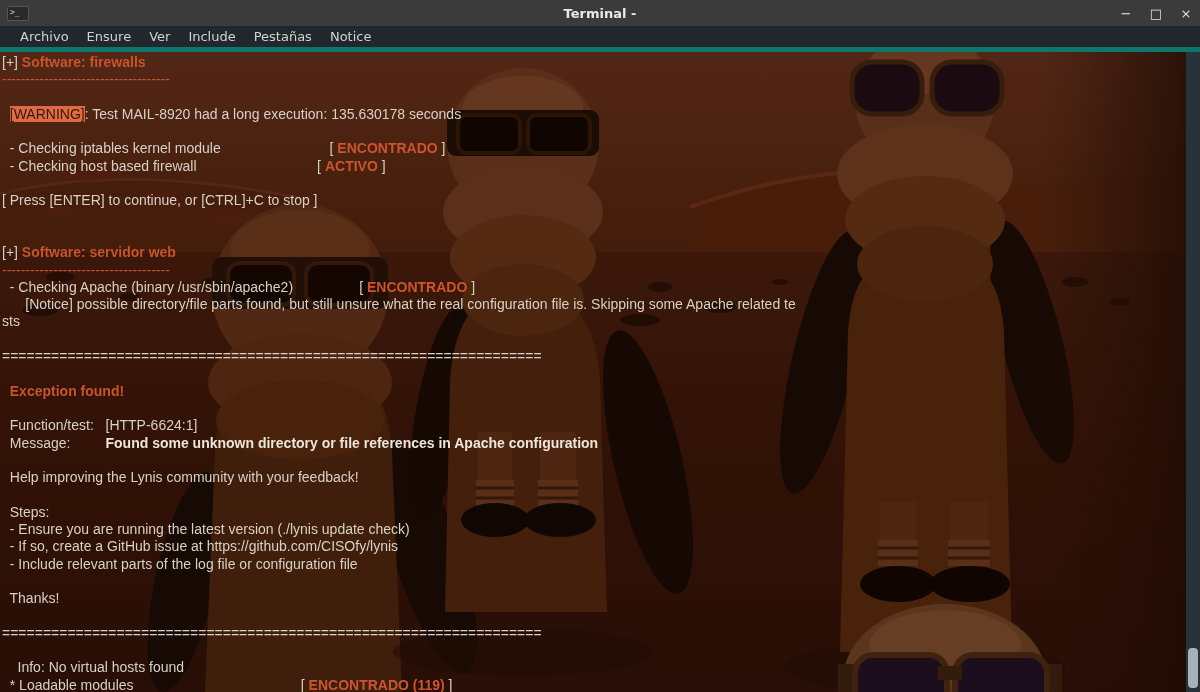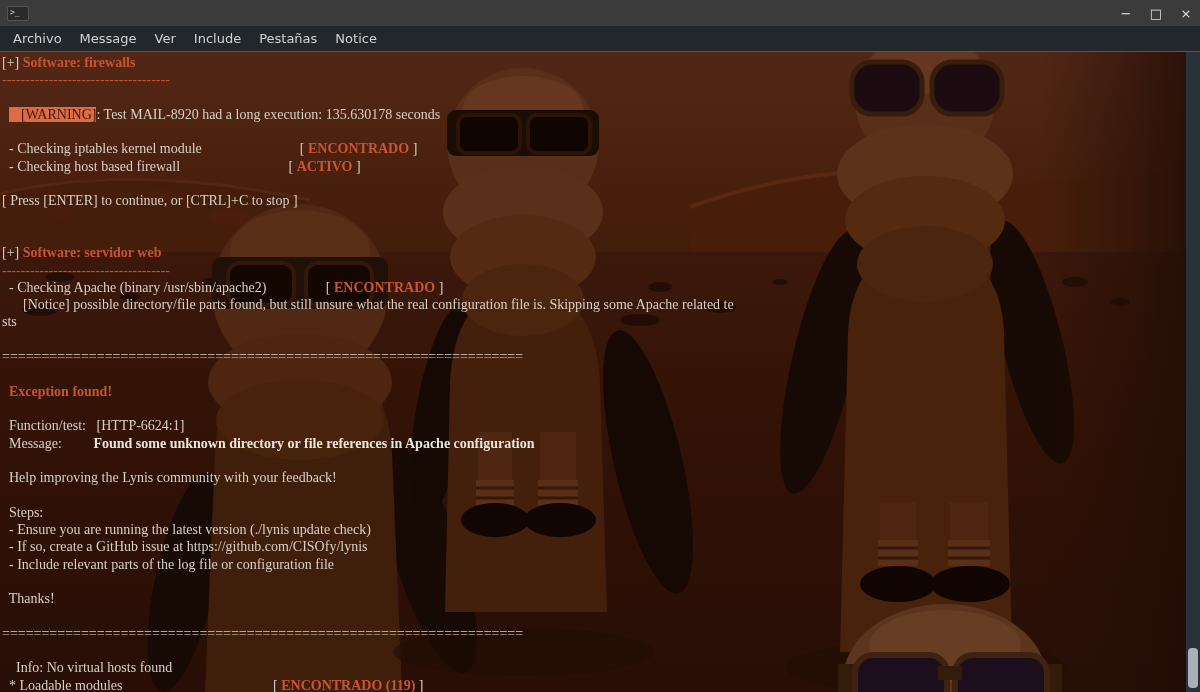--- a/index.html
+++ b/index.html
@@ -4,54 +4,55 @@
 <style>
   html,body{margin:0;padding:0;background:#000;}
   .window{position:relative;width:1200px;height:692px;overflow:hidden;font-family:"DejaVu Sans",sans-serif;}
   
   .titlebar{position:absolute;top:0;left:0;width:1200px;height:26px;background:var(--titlebar);display:flex;align-items:center;}
   .titlebar .appicon{width:18px;height:13px;margin-left:7px;background:#2a2a2a;border:1px solid #555;border-radius:2px;color:#cfcfcf;font-size:8px;line-height:12px;text-align:left;padding-left:2px;font-family:"DejaVu Sans Mono",monospace;}
   .titlebar .title{position:absolute;left:0;right:0;text-align:center;color:#e9e9e9;font-weight:bold;font-size:13px;}
   .controls{position:absolute;right:6px;top:0;height:26px;display:flex;align-items:center;gap:14px;}
   .ctrl{color:#e0e0e0;font-size:13px;width:16px;text-align:center;cursor:default;}
   
-  .menubar{position:absolute;top:26px;left:0;width:1200px;height:26px;background:var(--menubar);display:flex;align-items:center;padding-left:4px;box-sizing:border-box;border-bottom:1px solid #0f766e;}
+  .menubar{position:absolute;top:26px;left:0;width:1200px;height:26px;background:var(--menubar);display:flex;align-items:center;padding-left:11px;box-sizing:border-box;border-bottom:5px solid #0f766e;}
   .menu-item{color:#d2d2d2;font-size:13px;padding:0 9px;}
   
   .terminal{position:absolute;top:52px;left:0;width:1200px;height:640px;background:var(--term-bg);overflow:hidden;}
   .wallpaper{position:absolute;top:0;left:0;}
-  .term-output{position:absolute;top:0;left:0;width:1186px;height:616px;padding:2px 0 0 2px;box-sizing:border-box;font-family:Liberation Serif, serif;font-size:14px;line-height:17.3px;white-space:pre;}
+  .term-output{position:absolute;top:0;left:0;width:1186px;height:616px;padding:2px 0 0 2px;box-sizing:border-box;font-family:Liberation Sans, sans-serif;font-size:14px;line-height:17.3px;white-space:pre;}
   .tl{height:17.3px;}
   .d{color:var(--fg);}
   .h{color:var(--accent);font-weight:bold;}
   .o{color:var(--accent);}
-  .w{background:var(--warnbg);color:var(--warnfg);padding-left:12px;}
+  .w{background:var(--warnbg);color:var(--warnfg);}
   .s{color:var(--status);font-weight:bold;}
   .b{color:var(--boldfg);font-weight:bold;}
   
   .scrollbar{position:absolute;top:0;right:0;width:14px;height:640px;background:#28323a;}
   .scroll-thumb{position:absolute;left:2px;width:10px;top:596px;height:40px;background:#a9b1b8;border-radius:4px;}
 </style>
 </head>
 <body>
 
 <div class="window">
 
   <div class="titlebar">
     <div class="appicon">&gt;_</div>
+    <div class="title">Terminal -</div>
     <div class="controls">
       <span class="ctrl">−</span>
       <span class="ctrl">□</span>
       <span class="ctrl">×</span>
     </div>
   </div>
 
   <div class="menubar">
       <span class="menu-item">Archivo</span>
-      <span class="menu-item">Message</span>
+      <span class="menu-item">Ensure</span>
       <span class="menu-item">Ver</span>
       <span class="menu-item">Include</span>
       <span class="menu-item">Pestañas</span>
       <span class="menu-item">Notice</span>
     </div>
 
   <div class="terminal">
 
     <svg class="wallpaper" width="1200" height="640" viewBox="0 0 1200 640">
       <defs>

